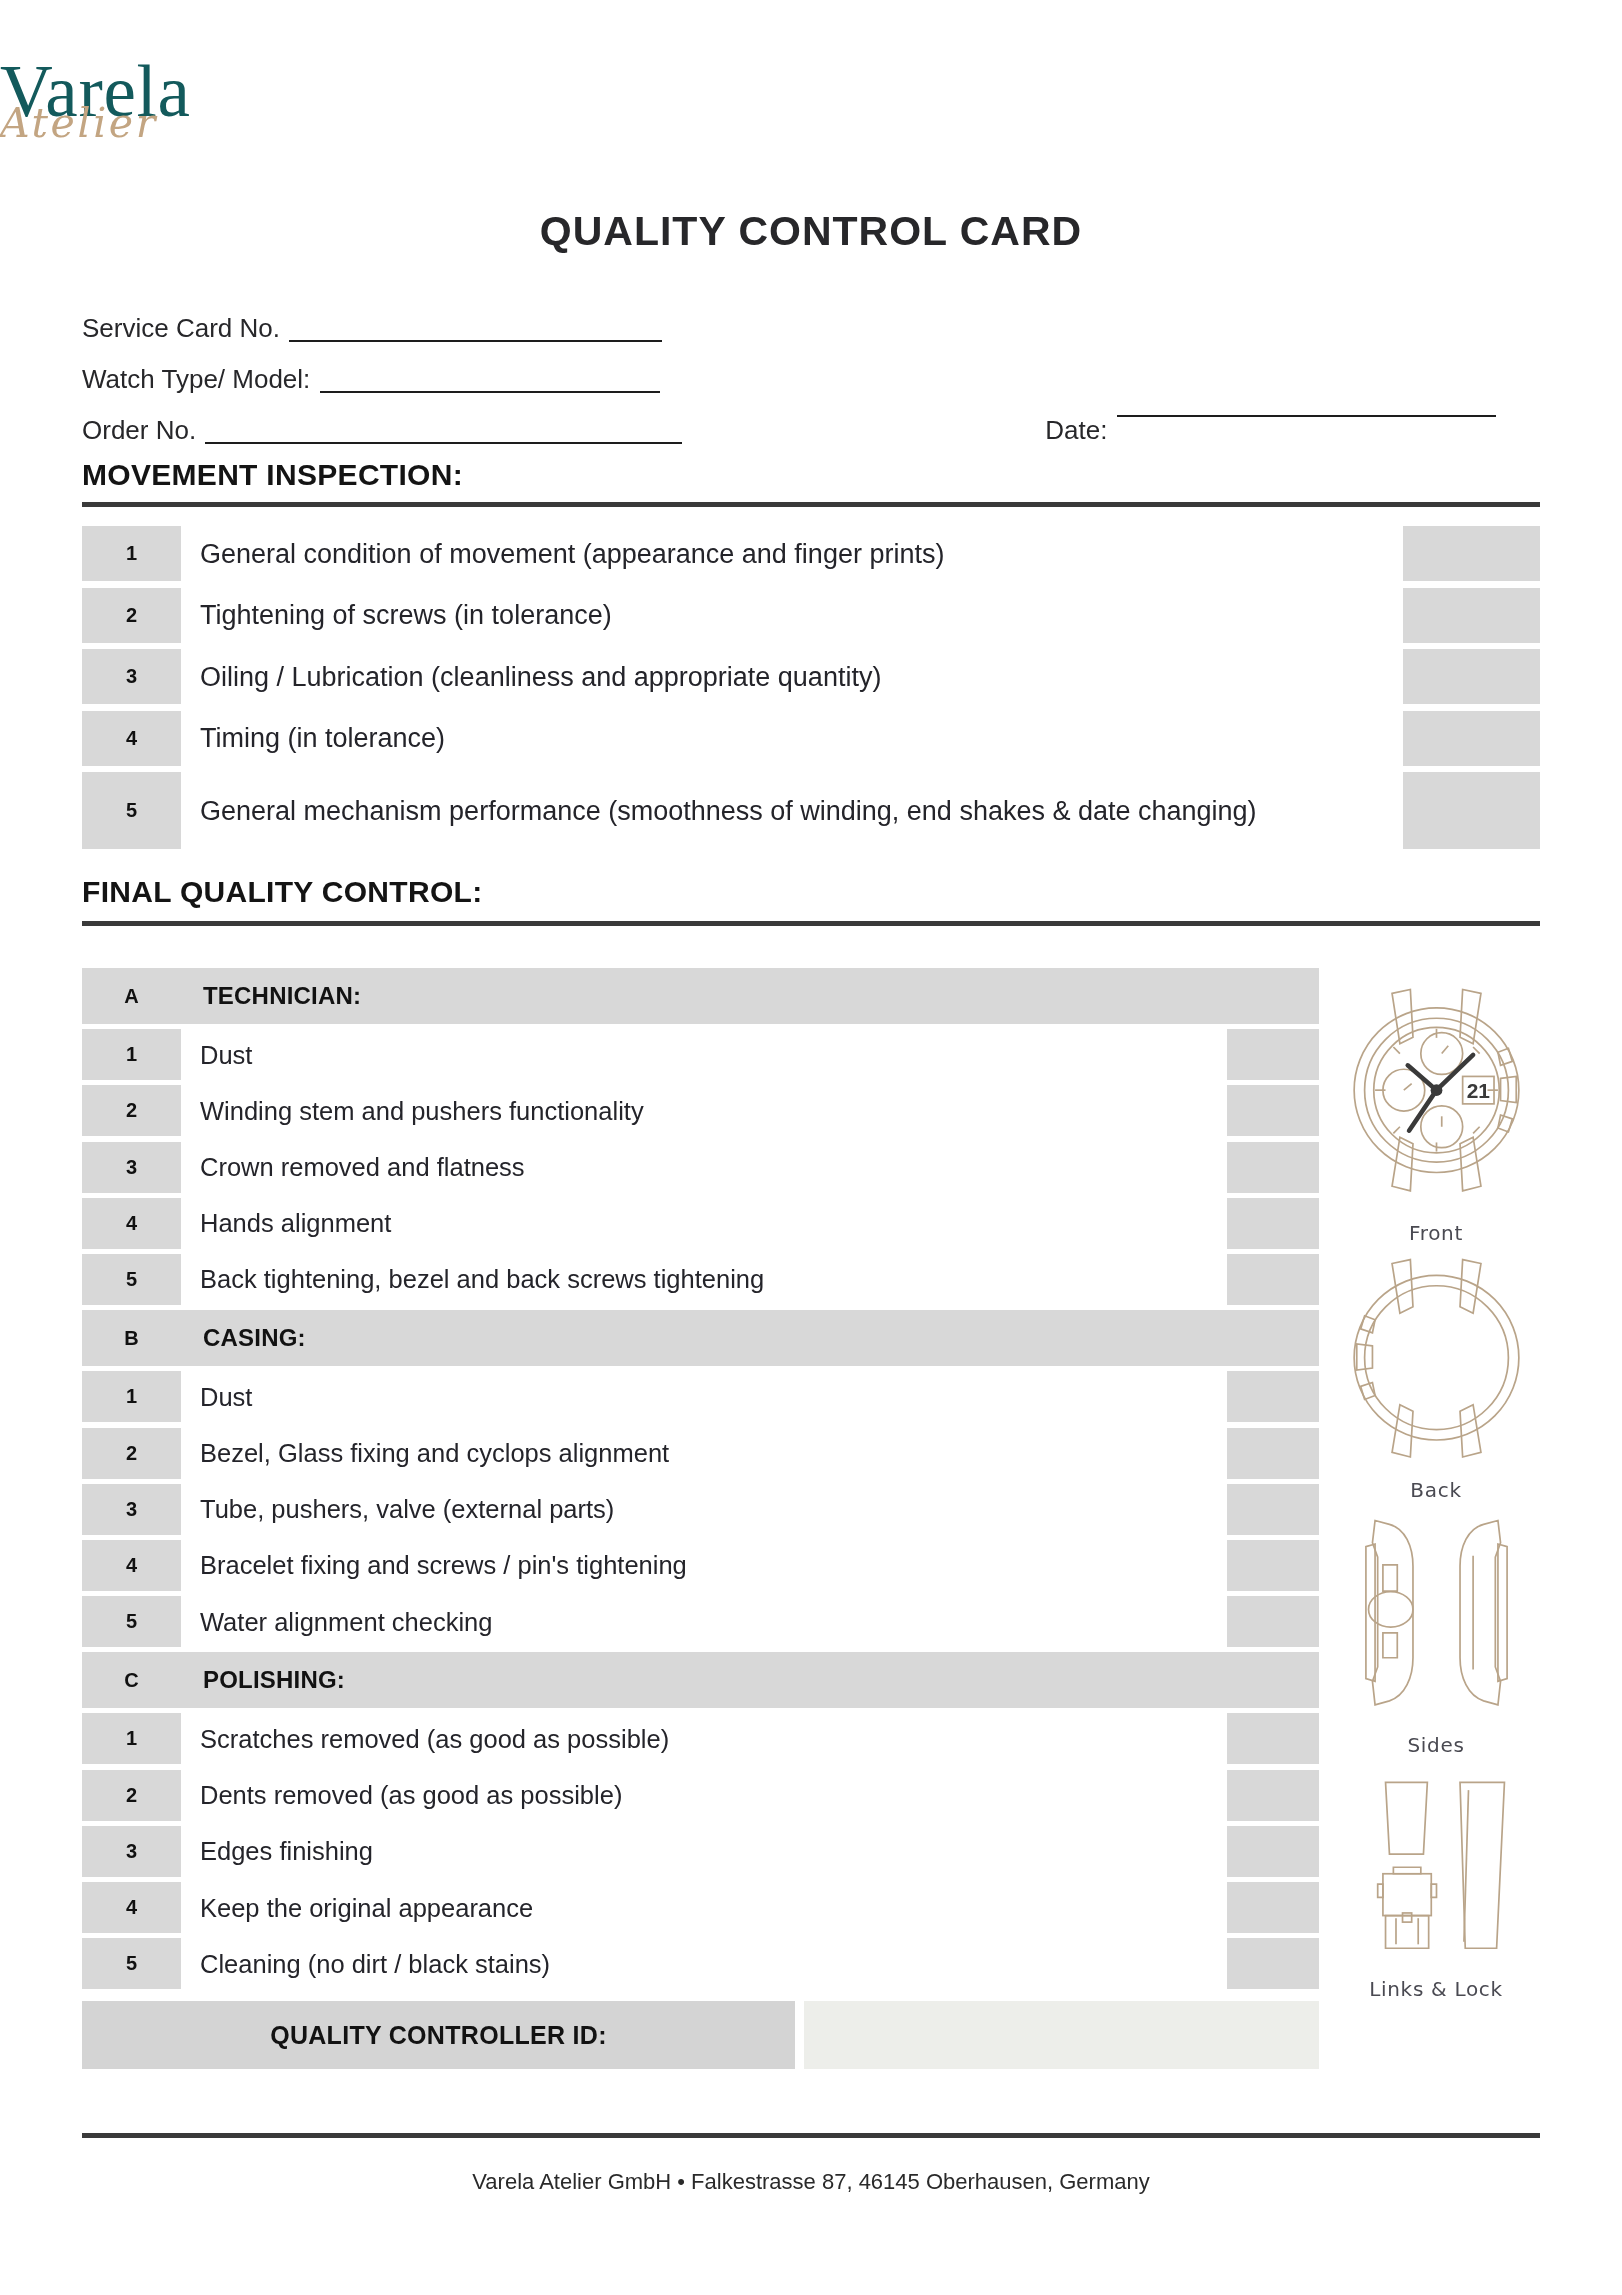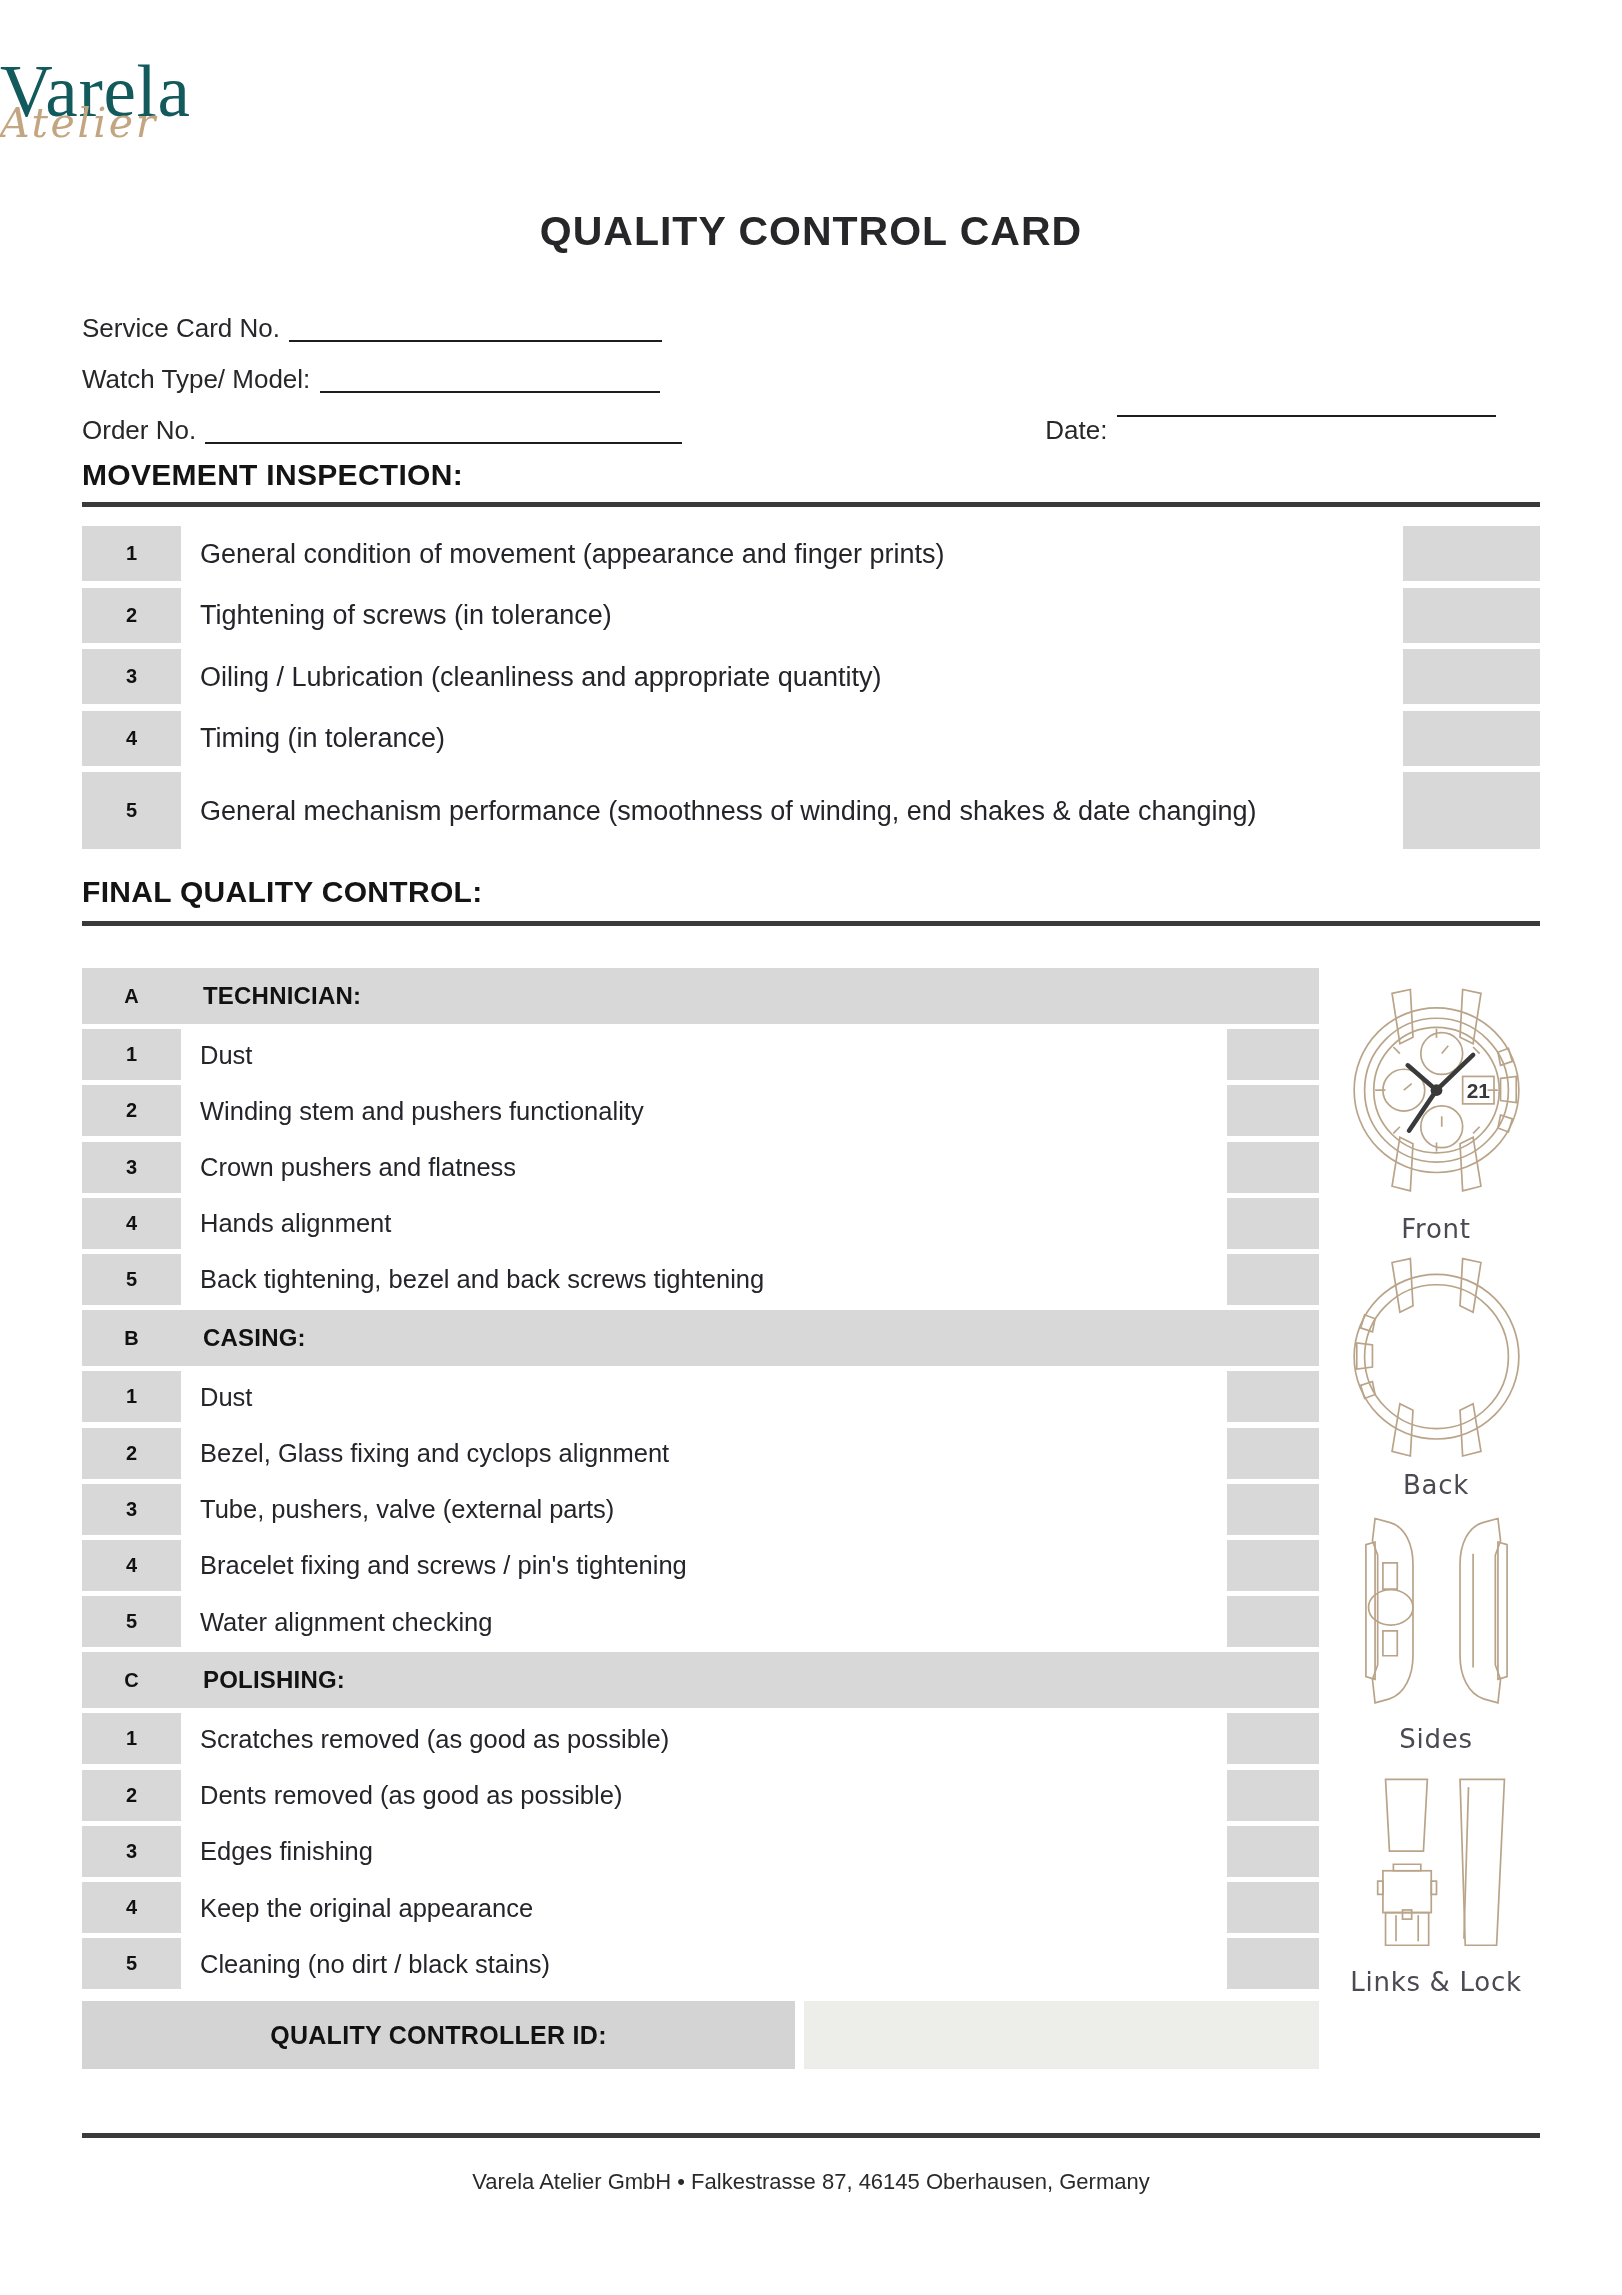--- a/index.html
+++ b/index.html
@@ -209,24 +209,24 @@
   .diagrams {
     position: absolute;
     left: 1338px;
     top: 975px;
     width: 196px;
   }
   .diagram { position: relative; text-align: center; }
   .diagram svg { display: block; margin: 0 auto; }
   .diag-caption {
     font-family: "DejaVu Sans", sans-serif;
-    font-size: 26px;
+    font-size: 20px;
     color: #4a4a52;
     letter-spacing: 0.7px;
-    margin-top: 10px;
+    margin-top: 17px;
     margin-bottom: 7.8px;
   }
   .stroke { fill: none; stroke: #b9a489; stroke-width: 2.6; }
   .stroke-dark { fill: none; stroke: #3a3a3a; stroke-width: 7; stroke-linecap: round;}
 </style>
 </head>
 <body>
 
 <div class="page">
 
@@ -301,21 +301,21 @@
       <div class="desc">Dust</div>
       <div class="chk"></div>
     </div>
     <div class="row">
       <div class="num">2</div>
       <div class="desc">Winding stem and pushers functionality</div>
       <div class="chk"></div>
     </div>
     <div class="row">
       <div class="num">3</div>
-      <div class="desc">Crown pushers and flatness</div>
+      <div class="desc">Crown removed and flatness</div>
       <div class="chk"></div>
     </div>
     <div class="row">
       <div class="num">4</div>
       <div class="desc">Hands alignment</div>
       <div class="chk"></div>
     </div>
     <div class="row">
       <div class="num">5</div>
       <div class="desc">Back tightening, bezel and back screws tightening</div>

